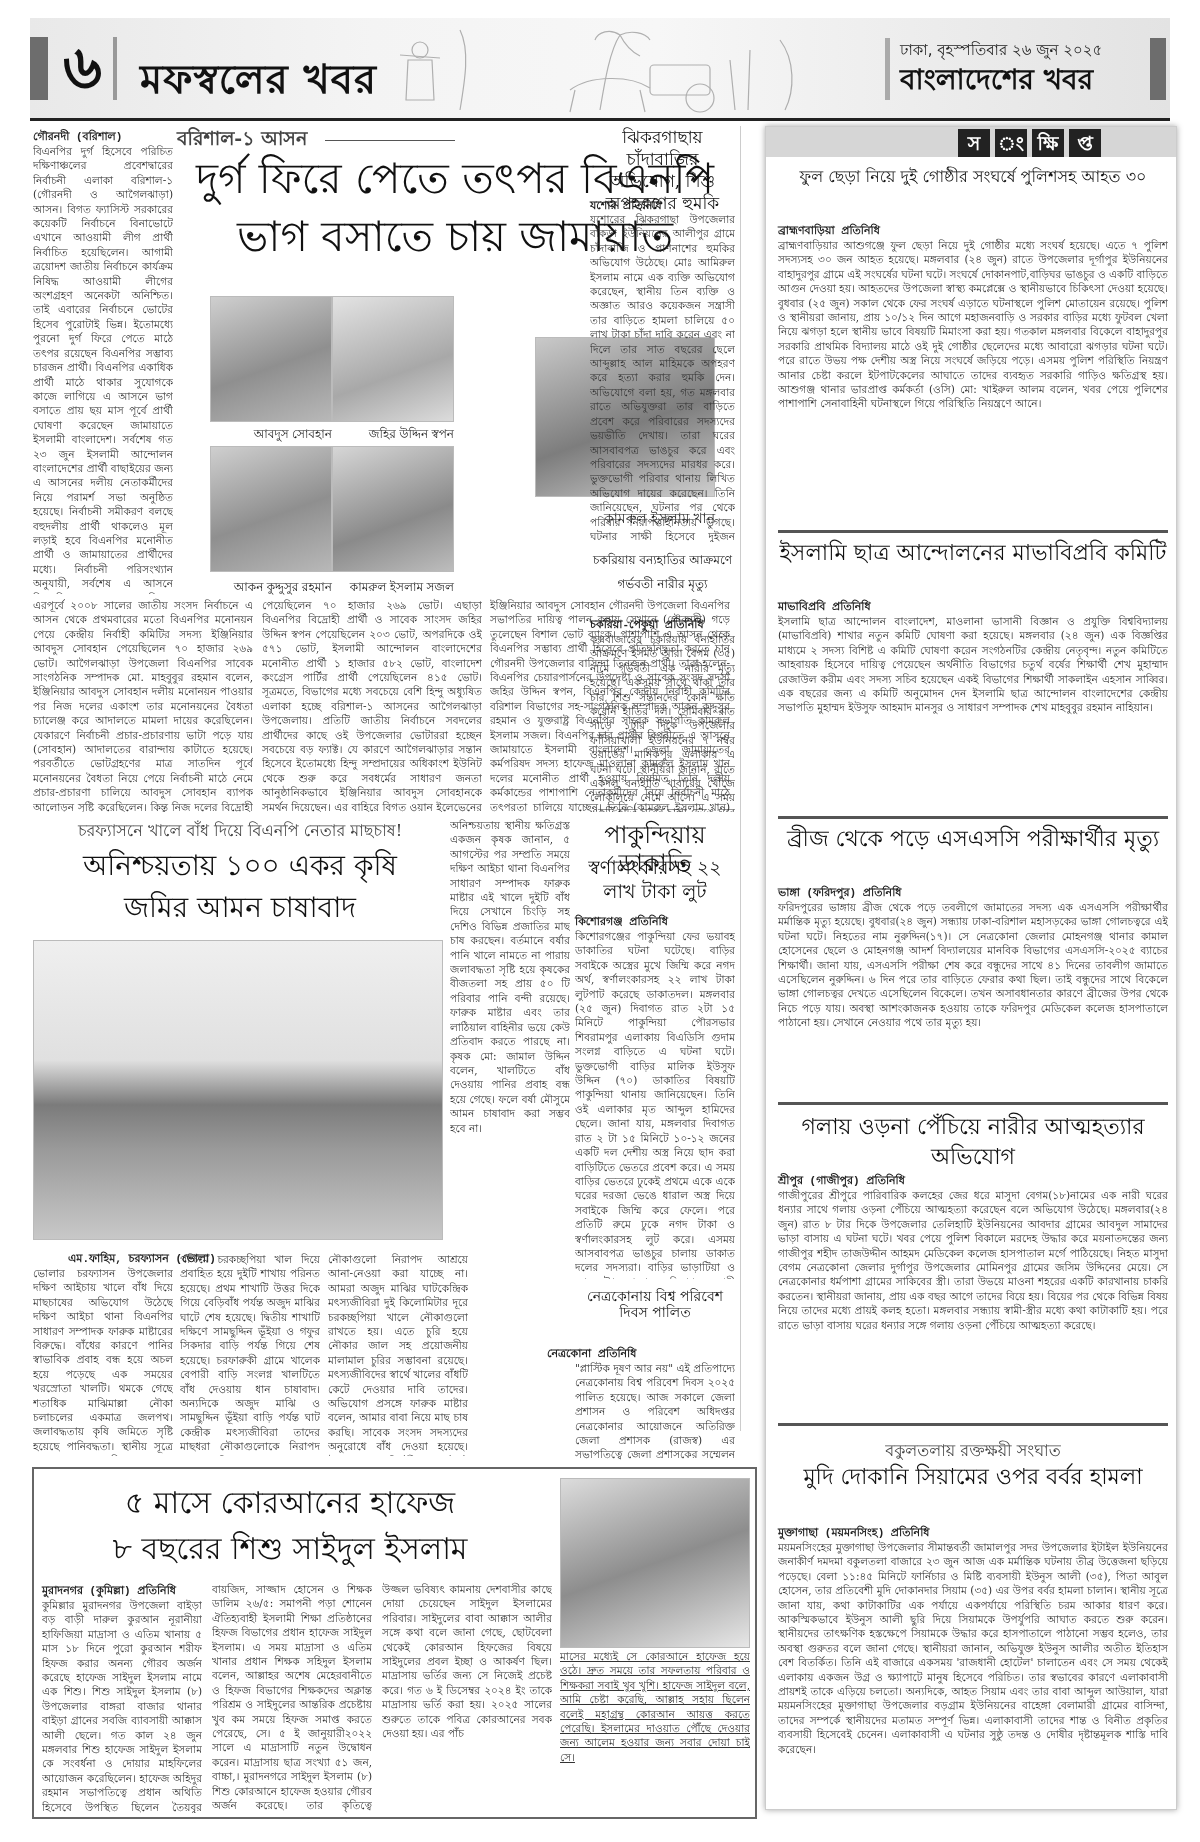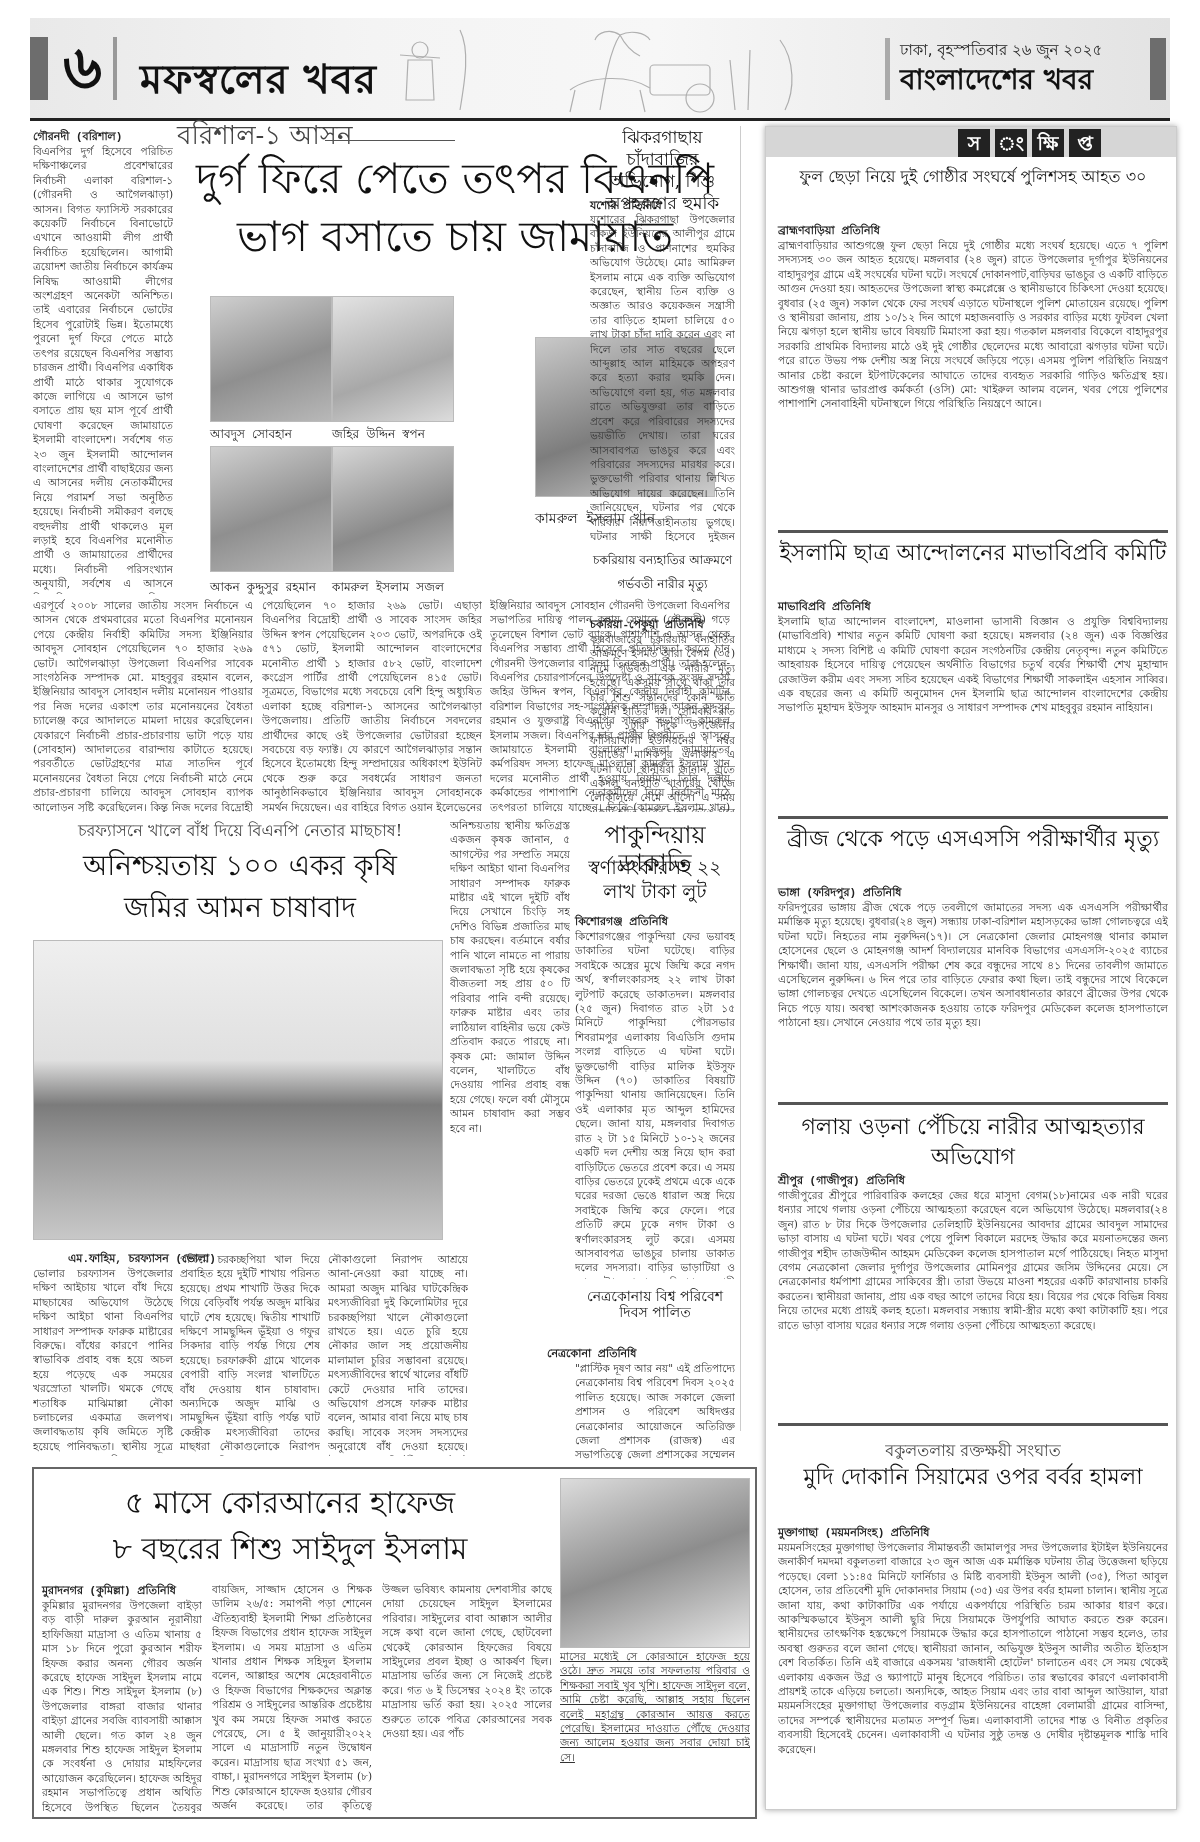--- a/index.html
+++ b/index.html
@@ -23,21 +23,21 @@
   .date-text { left: 900px; top: 38px; font-size: 15px; color: #222; }
   .brand { left: 900px; top: 58px; font-size: 28px; font-weight: bold; color: #111; }
   .right-bar { left: 1150px; top: 38px; width: 16px; height: 62px; background: #6d6d6d; }
 
   
   .col-text { font-family: "DejaVu Serif", serif; font-size: 10.5px; line-height: 14.4px; color: #333;
     text-align: justify; overflow: hidden; }
   .byline { font-family: Liberation Mono, monospace; font-size: 11px; font-weight: bold; color: #222; }
   .kicker { font-family: "DejaVu Serif", serif; color: #444; }
   .headline { font-family: "DejaVu Serif", serif; color: #111; text-align: center; line-height: 1.15; }
-  .caption { font-family: Liberation Mono, monospace; font-size: 12px; color: #222; text-align: left; }
+  .caption { font-family: Liberation Sans, sans-serif; font-size: 12px; color: #222; text-align: right; }
   .photo { background: linear-gradient(160deg, #cfcfcf, #8f8f8f 55%, #b8b8b8); border: 1px solid #bbb; }
   .vline { width: 1px; background: #ccc; }
   .hline { height: 1px; background: #999; }
 
   
   .brief-box { left: 765px; top: 126px; width: 412px; height: 1684px; background: #fff;
     box-shadow: 0 0 6px rgba(0,0,0,.35); border: 1px solid #ccc; }
   .brief-head-strip { left: 766px; top: 127px; width: 410px; height: 30px; background: #d6d6d6; }
   .brief-letter { top: 129px; width: 32px; height: 28px; background: #222; color: #fff; font-size: 19px;
     font-weight: bold; text-align: center; line-height: 28px; }
@@ -72,21 +72,21 @@
 <div class="abs section-title">মফস্বলের খবর</div>
 <div class="abs date-box"></div>
 <div class="abs date-text">ঢাকা, বৃহস্পতিবার ২৬ জুন ২০২৫</div>
 <div class="abs brand">বাংলাদেশের খবর</div>
 <div class="abs right-bar"></div>
 <div class="abs mast-line"></div>
 
 <div class="abs byline" style="left:33px;top:128px;">গৌরনদী (বরিশাল)</div>
 <div class="abs col-text" style="left:33px;top:144px;width:140px;height:450px;">বিএনপির দুর্গ হিসেবে পরিচিত দক্ষিণাঞ্চলের প্রবেশদ্বারের নির্বাচনী এলাকা বরিশাল-১ (গৌরনদী ও আগৈলঝাড়া) আসন। বিগত ফ্যাসিস্ট সরকারের কয়েকটি নির্বাচনে বিনাভোটে এখানে আওয়ামী লীগ প্রার্থী নির্বাচিত হয়েছিলেন। আগামী ত্রয়োদশ জাতীয় নির্বাচনে কার্যক্রম নিষিদ্ধ আওয়ামী লীগের অংশগ্রহণ অনেকটা অনিশ্চিত। তাই এবারের নির্বাচনে ভোটের হিসেব পুরোটাই ভিন্ন। ইতোমধ্যে পুরনো দুর্গ ফিরে পেতে মাঠে তৎপর রয়েছেন বিএনপির সম্ভাব্য চারজন প্রার্থী। বিএনপির একাধিক প্রার্থী মাঠে থাকার সুযোগকে কাজে লাগিয়ে এ আসনে ভাগ বসাতে প্রায় ছয় মাস পূর্বে প্রার্থী ঘোষণা করেছেন জামায়াতে ইসলামী বাংলাদেশ। সর্বশেষ গত ২৩ জুন ইসলামী আন্দোলন বাংলাদেশের প্রার্থী বাছাইয়ের জন্য এ আসনের দলীয় নেতাকর্মীদের নিয়ে পরামর্শ সভা অনুষ্ঠিত হয়েছে। নির্বাচনী সমীকরণ বলছে বহুদলীয় প্রার্থী থাকলেও মূল লড়াই হবে বিএনপির মনোনীত প্রার্থী ও জামায়াতের প্রার্থীদের মধ্যে। নির্বাচনী পরিসংখ্যান অনুযায়ী, সর্বশেষ এ আসনে বিএনপি অংশগ্রহণ করেছিলো ২০১৮ সালের একাদশ জাতীয় সংসদ নির্বাচনে। ওইসময় এ আসন থেকে বিএনপির মনোনয়ন পেয়ে মাত্র ১ হাজার ৫০৫ ভোট পেয়ে সাবেক সংসদ জহির উদ্দিন স্বপন পরাজিত হয়েছিলেন।</div>
 
-<div class="abs kicker" style="left:177px;top:115px;font-size:26px;">বরিশাল-১ আসন</div>
+<div class="abs kicker" style="left:177px;top:124px;font-size:19px;font-weight:bold;">বরিশাল-১ আসন</div>
 <div class="abs hline" style="left:325px;top:140px;width:130px;background:#555;"></div>
 <div class="abs headline" style="left:170px;top:150px;width:570px;font-size:42px;line-height:58px;">
   <div>দুর্গ ফিরে পেতে তৎপর বিএনপি</div>
   <div>ভাগ বসাতে চায় জামায়াত</div>
 </div>
 
 <div class="abs photo" style="left:210px;top:296px;width:122px;height:126px;"></div>
 <div class="abs photo" style="left:332px;top:296px;width:122px;height:126px;background:linear-gradient(160deg,#e3e3e3,#a8a8a8 60%,#dcdcdc);"></div>
 <div class="abs caption" style="left:210px;top:425px;width:122px;">আবদুস সোবহান</div>
 <div class="abs caption" style="left:332px;top:425px;width:122px;">জহির উদ্দিন স্বপন</div>

